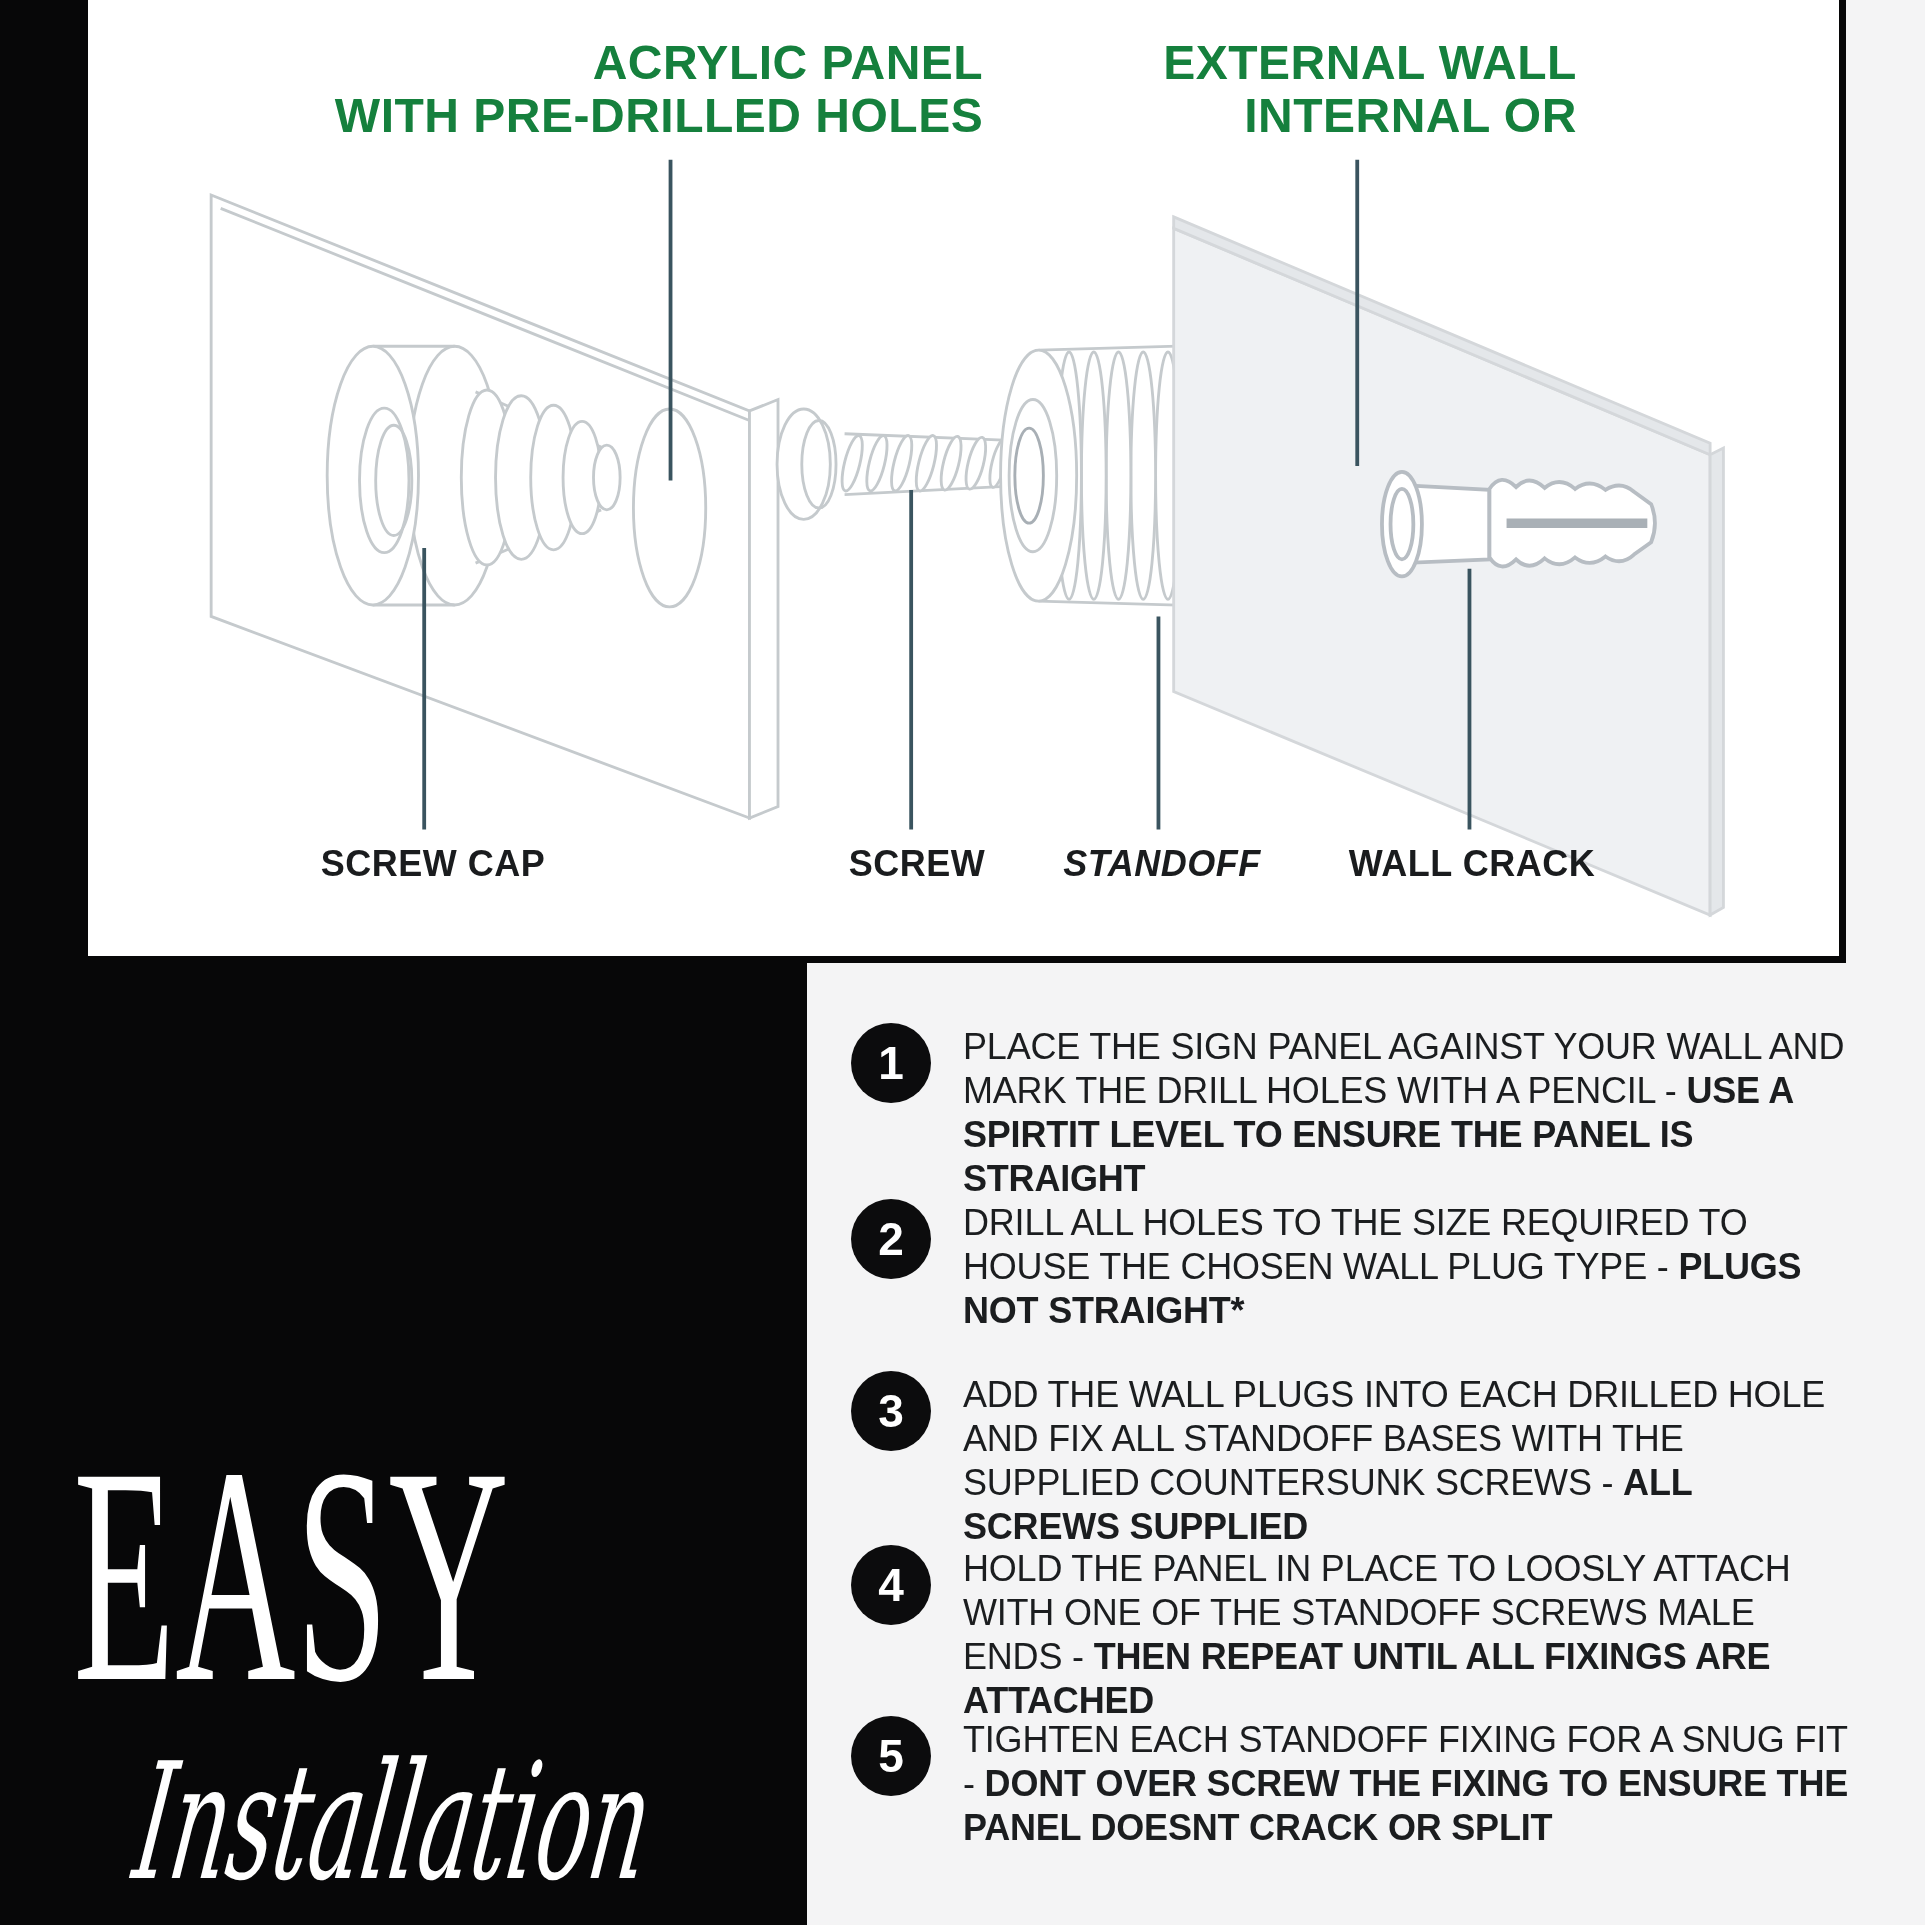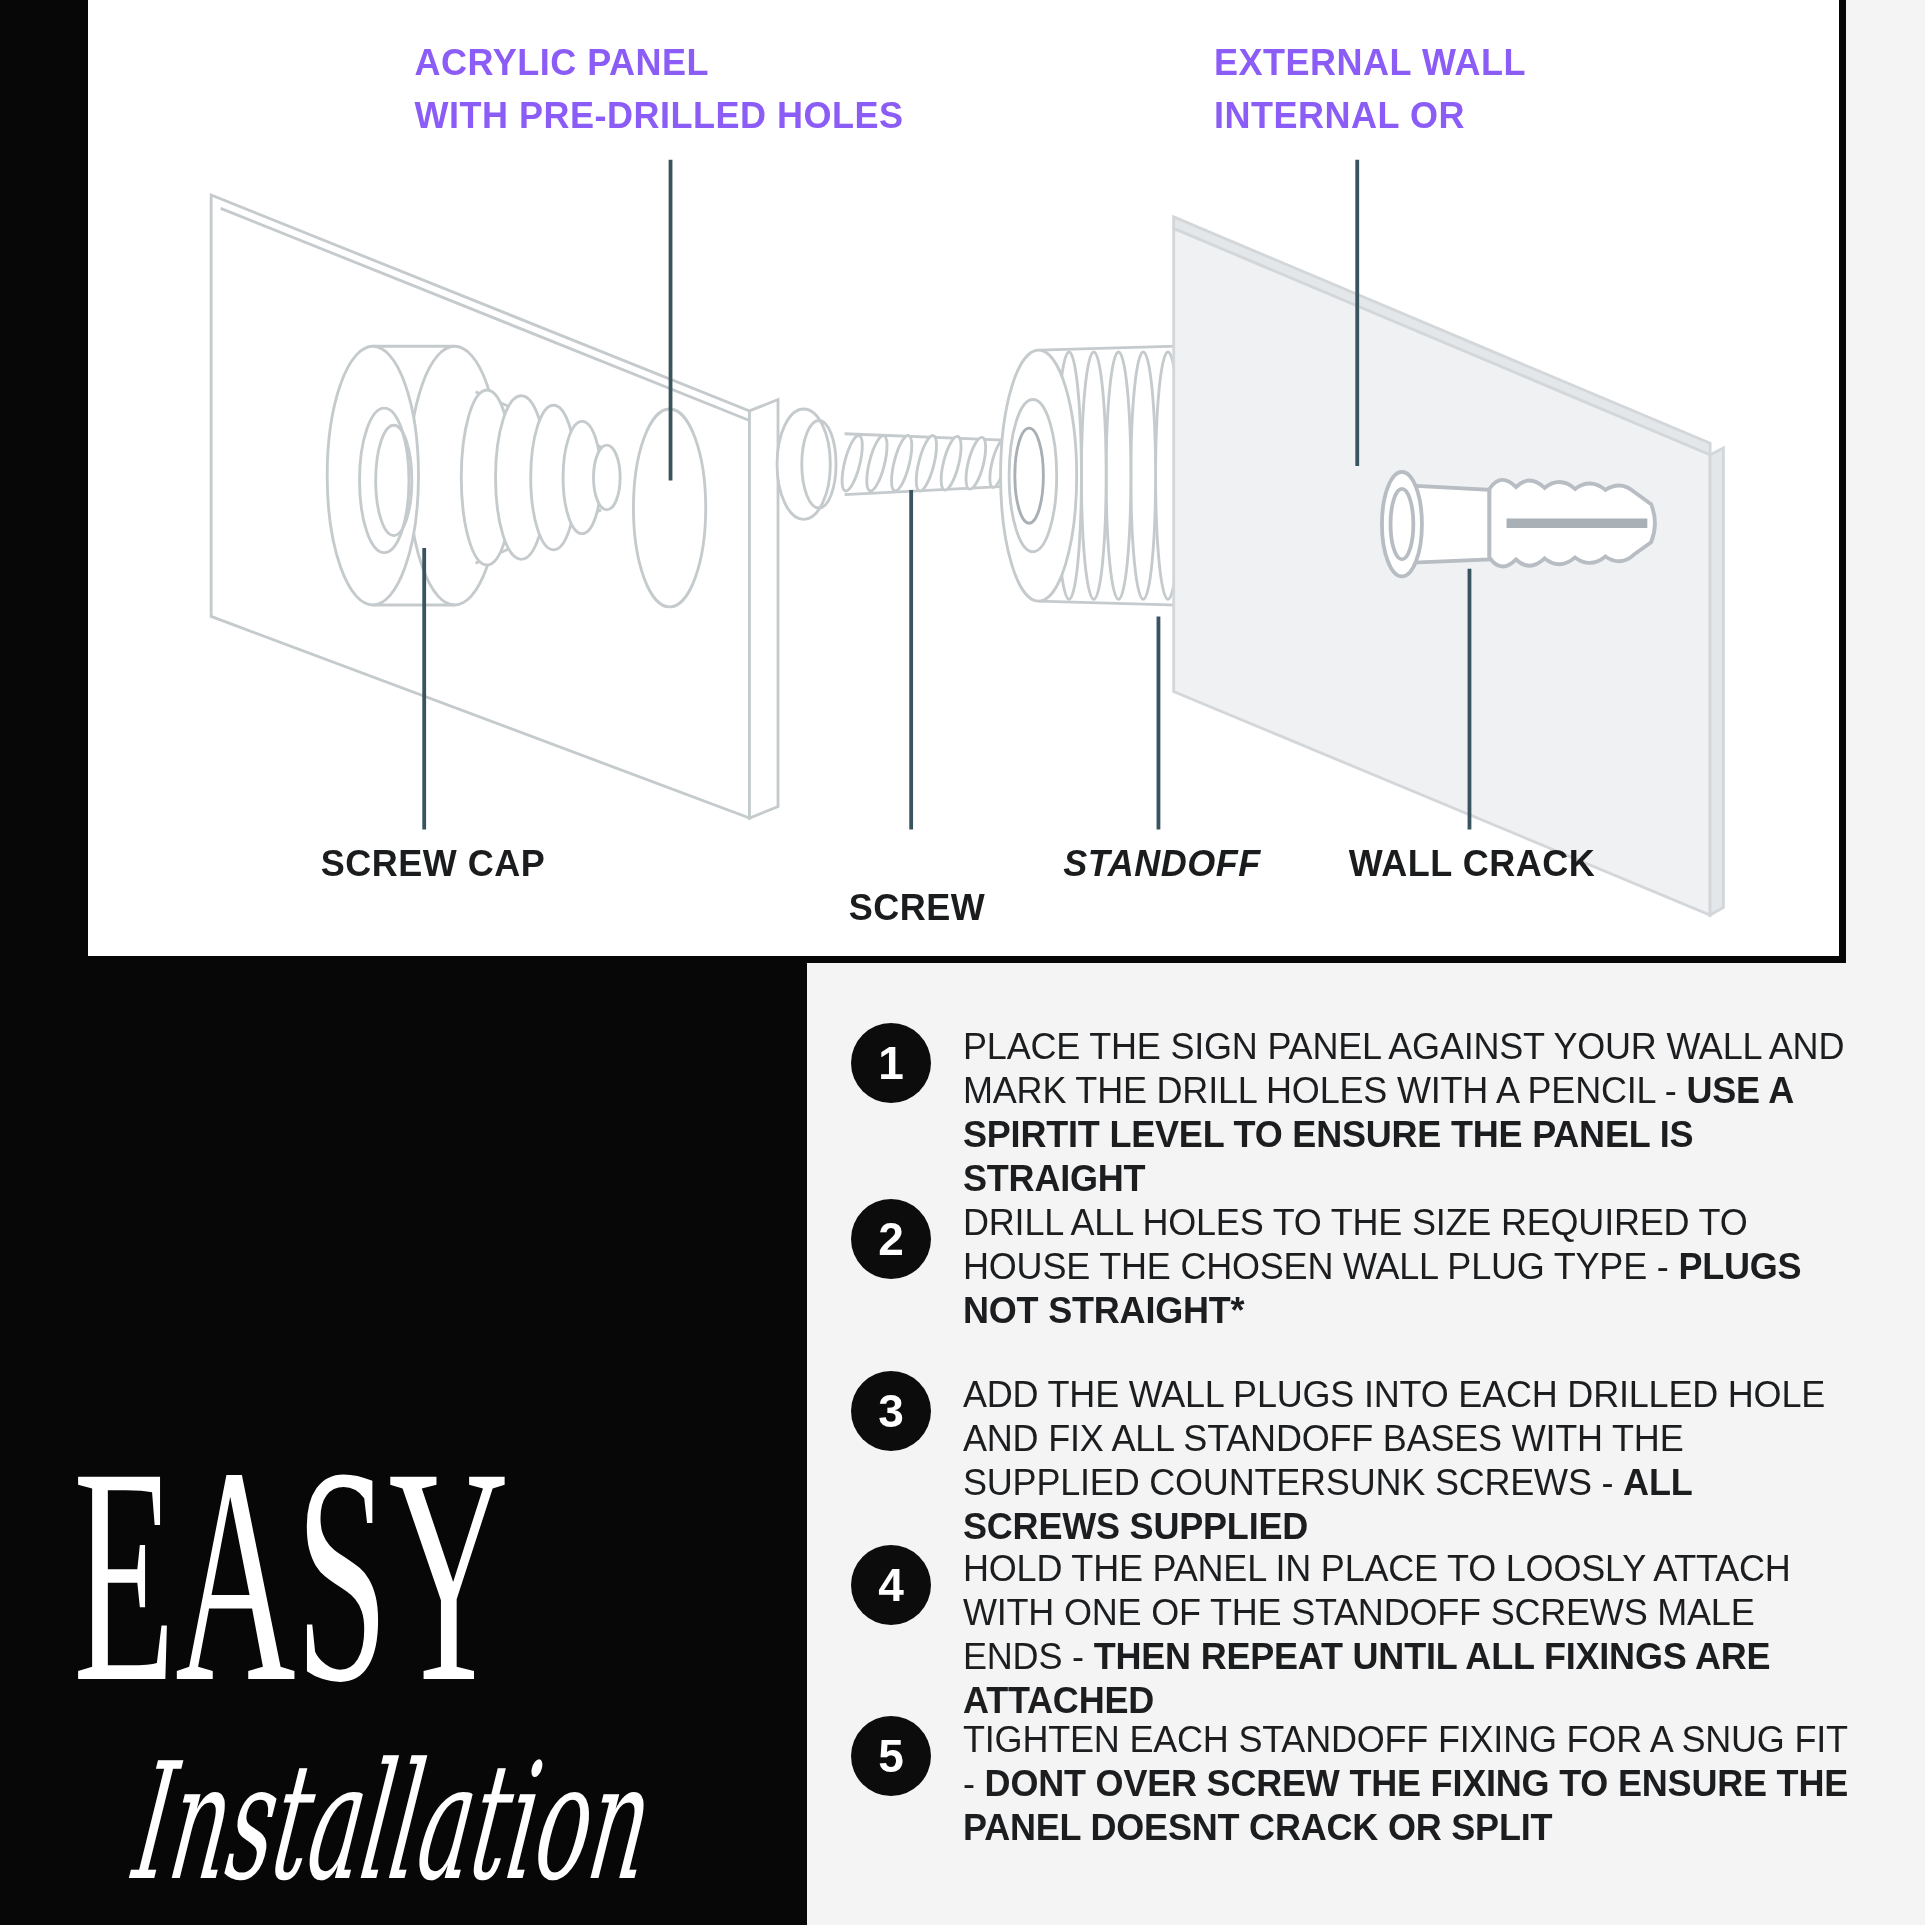--- a/index.html
+++ b/index.html
@@ -10,22 +10,22 @@
   
   .black-top{position:absolute;left:0;top:0;width:1846px;height:963px;background:#070708;}
   .black-bottom{position:absolute;left:0;top:963px;width:807px;height:963px;background:#070708;}
   .white-panel{position:absolute;left:88px;top:0;width:1751px;height:956px;background:#ffffff;}
   .steps-panel{position:absolute;left:807px;top:963px;width:1119px;height:963px;background:#f4f4f5;}
   .gray-sliver{position:absolute;left:1846px;top:0;width:80px;height:963px;background:#f4f4f5;}
 
   .diagram-svg{position:absolute;left:0;top:0;width:1926px;height:956px;}
 
   .diag-label{
-    position:absolute;transform:translateX(-50%);text-align:left;
-    color:#8b5cf6;font-weight:bold;font-size:36px;line-height:53px;letter-spacing:0.5px;
+    position:absolute;transform:translateX(-50%);text-align:right;
+    color:#15803d;font-weight:bold;font-size:48px;line-height:53px;letter-spacing:0.5px;
     white-space:nowrap;
   }
   .part-label{
     position:absolute;transform:translateX(-50%);
     color:#1a1c1e;font-weight:bold;font-size:36px;letter-spacing:0.5px;white-space:nowrap;
   }
 
   .step-row{position:absolute;left:851px;width:1008px;display:flex;align-items:flex-start;}
   .step-badge{
     flex:0 0 auto;width:80px;height:80px;border-radius:50%;background:#0c0c0d;
@@ -135,21 +135,21 @@
   <div class="diag-label" style="left:659px;top:36px;">
     <div>ACRYLIC PANEL</div>
     <div>WITH PRE-DRILLED HOLES</div>
   </div>
   <div class="diag-label" style="left:1370px;top:36px;">
     <div>EXTERNAL WALL</div>
     <div>INTERNAL OR</div>
   </div>
 
   <div class="part-label" style="left:433px;top:843px;">SCREW CAP</div>
-  <div class="part-label" style="left:917px;top:843px;margin-top:44px;">SCREW</div>
+  <div class="part-label" style="left:917px;top:843px;">SCREW</div>
   <div class="part-label" style="left:1162px;top:843px;font-style:italic;">STANDOFF</div>
   <div class="part-label" style="left:1472px;top:843px;">WALL CRACK</div>
 
   <svg class="branding-svg" viewBox="0 0 852 625">
     <text x="0" y="0" transform="translate(77,365) scale(0.54,1)" font-family="Liberation Serif, serif" font-size="325" fill="#ffffff">EASY</text>
     <text x="0" y="0" transform="translate(137,575) skewX(-8) scale(0.55,1)" font-family="DejaVu Serif, serif" font-size="170" font-style="italic" fill="#ffffff">Installation</text>
   </svg>
 
   <div class="step-row" style="top:1025px;">
     <div class="step-badge">1</div>

